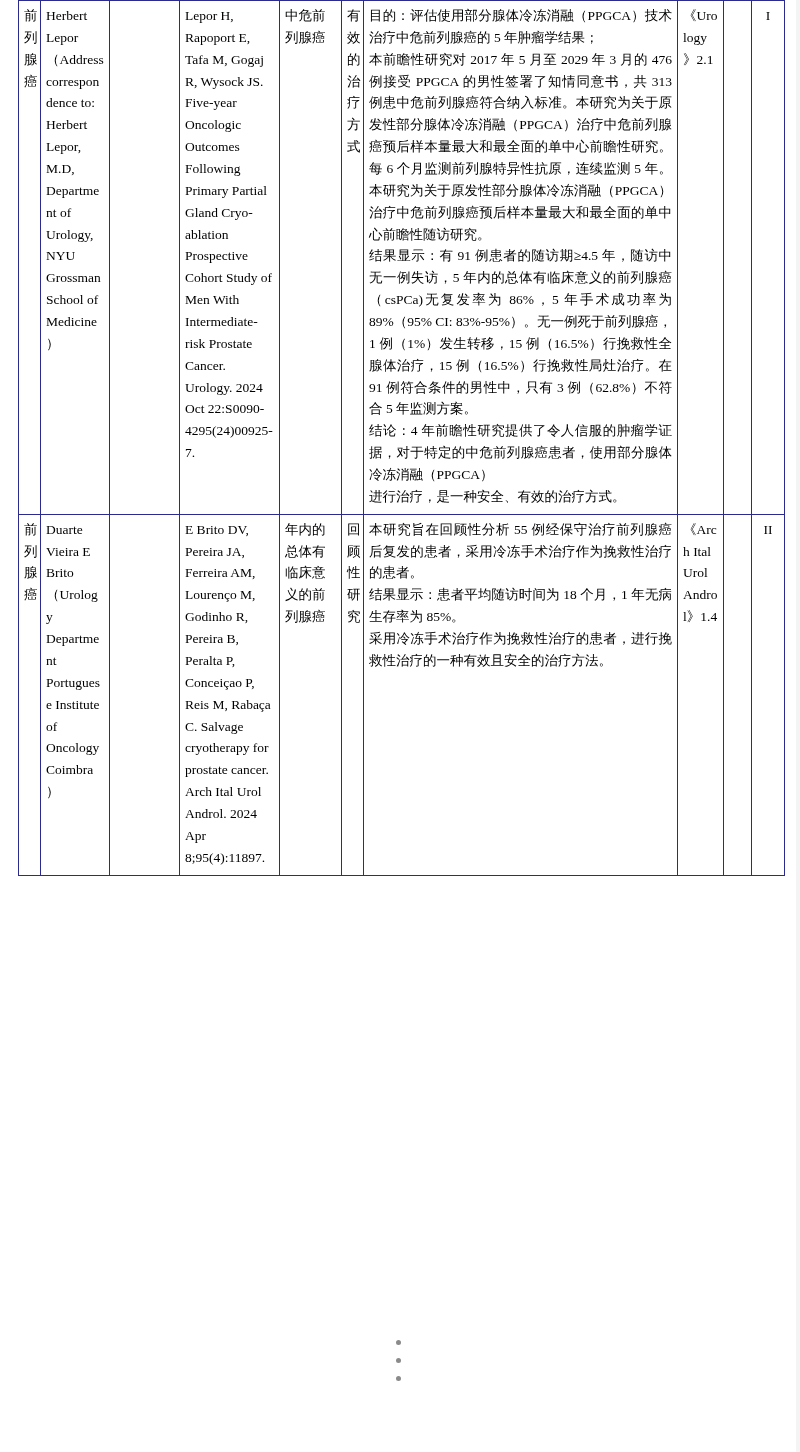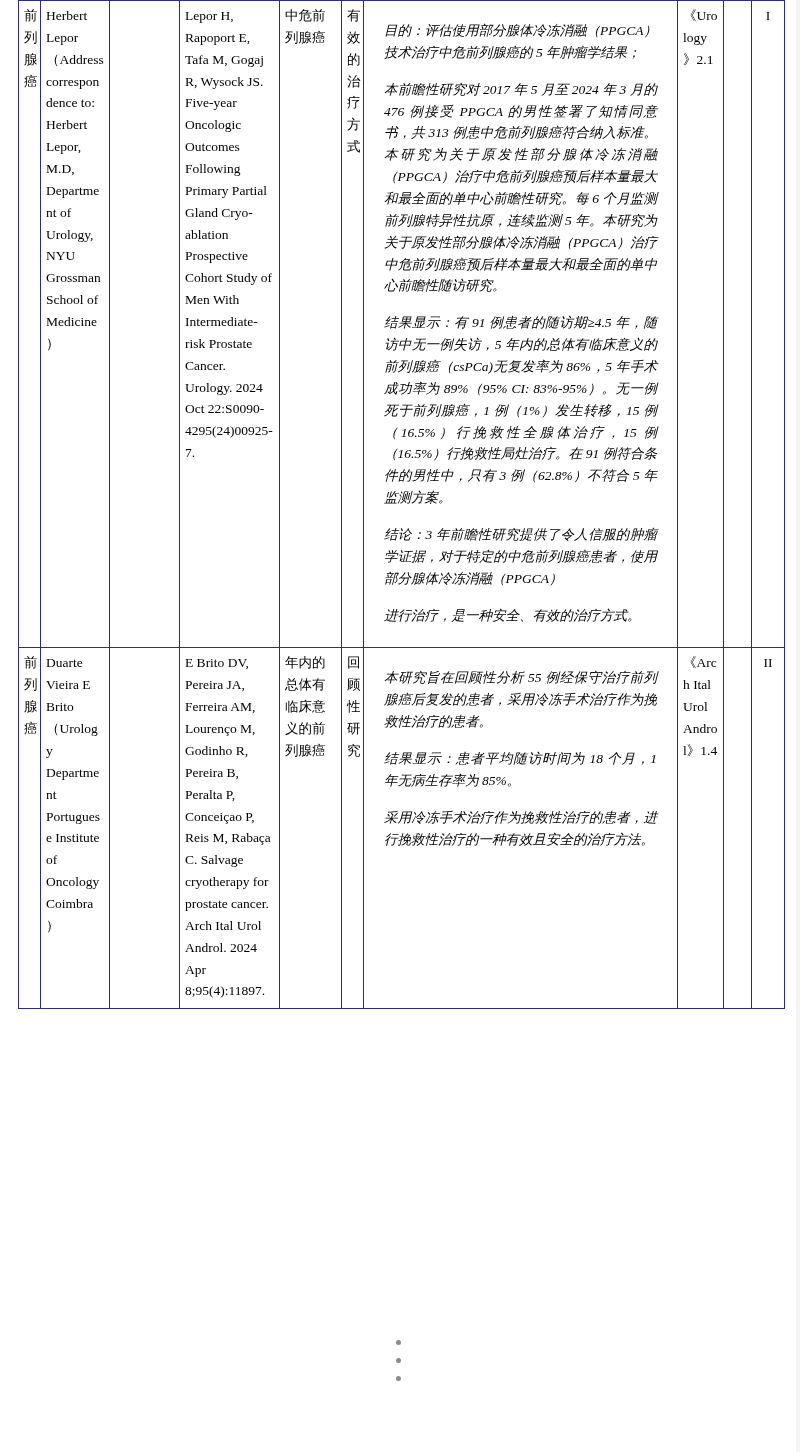--- a/index.html
+++ b/index.html
@@ -48,23 +48,22 @@
   .c-blank    { width: 70px;  }
   .c-citation { width: 100px; }
   .c-pop      { width: 62px;  }
   .c-design   { width: 22px;  }
   .c-content  { width: 314px; }
   .c-journal  { width: 46px;  }
   .c-spacer   { width: 28px;  }
   .c-level    { width: 33px;  }
 
   .content-cell p {
-    margin: 15px;
+    margin: 0;
     text-indent: 0;
-    font-style: italic;
   }
   .content-cell {
     text-align: justify;
     font-size: 13.5px;
     line-height: 1.88;
   }
 
   .cite-cell {
     line-height: 1.75;
     font-size: 13.2px;
@@ -142,23 +141,23 @@
 
       <tr>
         <td class="narrow-cell">前列腺癌</td>
         <td class="author-cell">Herbert Lepor（Address correspondence to: Herbert Lepor, M.D, Department of Urology, NYU Grossman School of Medicine）</td>
         <td></td>
         <td class="cite-cell">Lepor H, Rapoport E, Tafa M, Gogaj R, Wysock JS. Five-year Oncologic Outcomes Following Primary Partial Gland Cryo-ablation Prospective Cohort Study of Men With Intermediate-risk Prostate Cancer. Urology. 2024 Oct 22:S0090-4295(24)00925-7.</td>
         <td class="narrow-cell">中危前列腺癌</td>
         <td class="narrow-cell">有效的治疗方式</td>
         <td class="content-cell">
           <p>目的：评估使用部分腺体冷冻消融（PPGCA）技术治疗中危前列腺癌的 5 年肿瘤学结果；</p>
-          <p>本前瞻性研究对 2017 年 5 月至 2024 年 3 月的 476 例接受 PPGCA 的男性签署了知情同意书，共 313 例患中危前列腺癌符合纳入标准。本研究为关于原发性部分腺体冷冻消融（PPGCA）治疗中危前列腺癌预后样本量最大和最全面的单中心前瞻性研究。每 6 个月监测前列腺特异性抗原，连续监测 5 年。本研究为关于原发性部分腺体冷冻消融（PPGCA）治疗中危前列腺癌预后样本量最大和最全面的单中心前瞻性随访研究。</p>
+          <p>本前瞻性研究对 2017 年 5 月至 2029 年 3 月的 476 例接受 PPGCA 的男性签署了知情同意书，共 313 例患中危前列腺癌符合纳入标准。本研究为关于原发性部分腺体冷冻消融（PPGCA）治疗中危前列腺癌预后样本量最大和最全面的单中心前瞻性研究。每 6 个月监测前列腺特异性抗原，连续监测 5 年。本研究为关于原发性部分腺体冷冻消融（PPGCA）治疗中危前列腺癌预后样本量最大和最全面的单中心前瞻性随访研究。</p>
           <p>结果显示：有 91 例患者的随访期≥4.5 年，随访中无一例失访，5 年内的总体有临床意义的前列腺癌（csPCa)无复发率为 86%，5 年手术成功率为 89%（95% CI: 83%-95%）。无一例死于前列腺癌，1 例（1%）发生转移，15 例（16.5%）行挽救性全腺体治疗，15 例（16.5%）行挽救性局灶治疗。在 91 例符合条件的男性中，只有 3 例（62.8%）不符合 5 年监测方案。</p>
-          <p>结论：3 年前瞻性研究提供了令人信服的肿瘤学证据，对于特定的中危前列腺癌患者，使用部分腺体冷冻消融（PPGCA）</p>
+          <p>结论：4 年前瞻性研究提供了令人信服的肿瘤学证据，对于特定的中危前列腺癌患者，使用部分腺体冷冻消融（PPGCA）</p>
           <p>进行治疗，是一种安全、有效的治疗方式。</p>
         </td>
         <td class="journal-cell">《Urology》2.1</td>
         <td></td>
         <td class="level-cell">I</td>
       </tr>
 
       <tr>
         <td class="narrow-cell">前列腺癌</td>
         <td class="author-cell">Duarte Vieira E Brito（Urology Department Portuguese Institute of Oncology Coimbra）</td>

